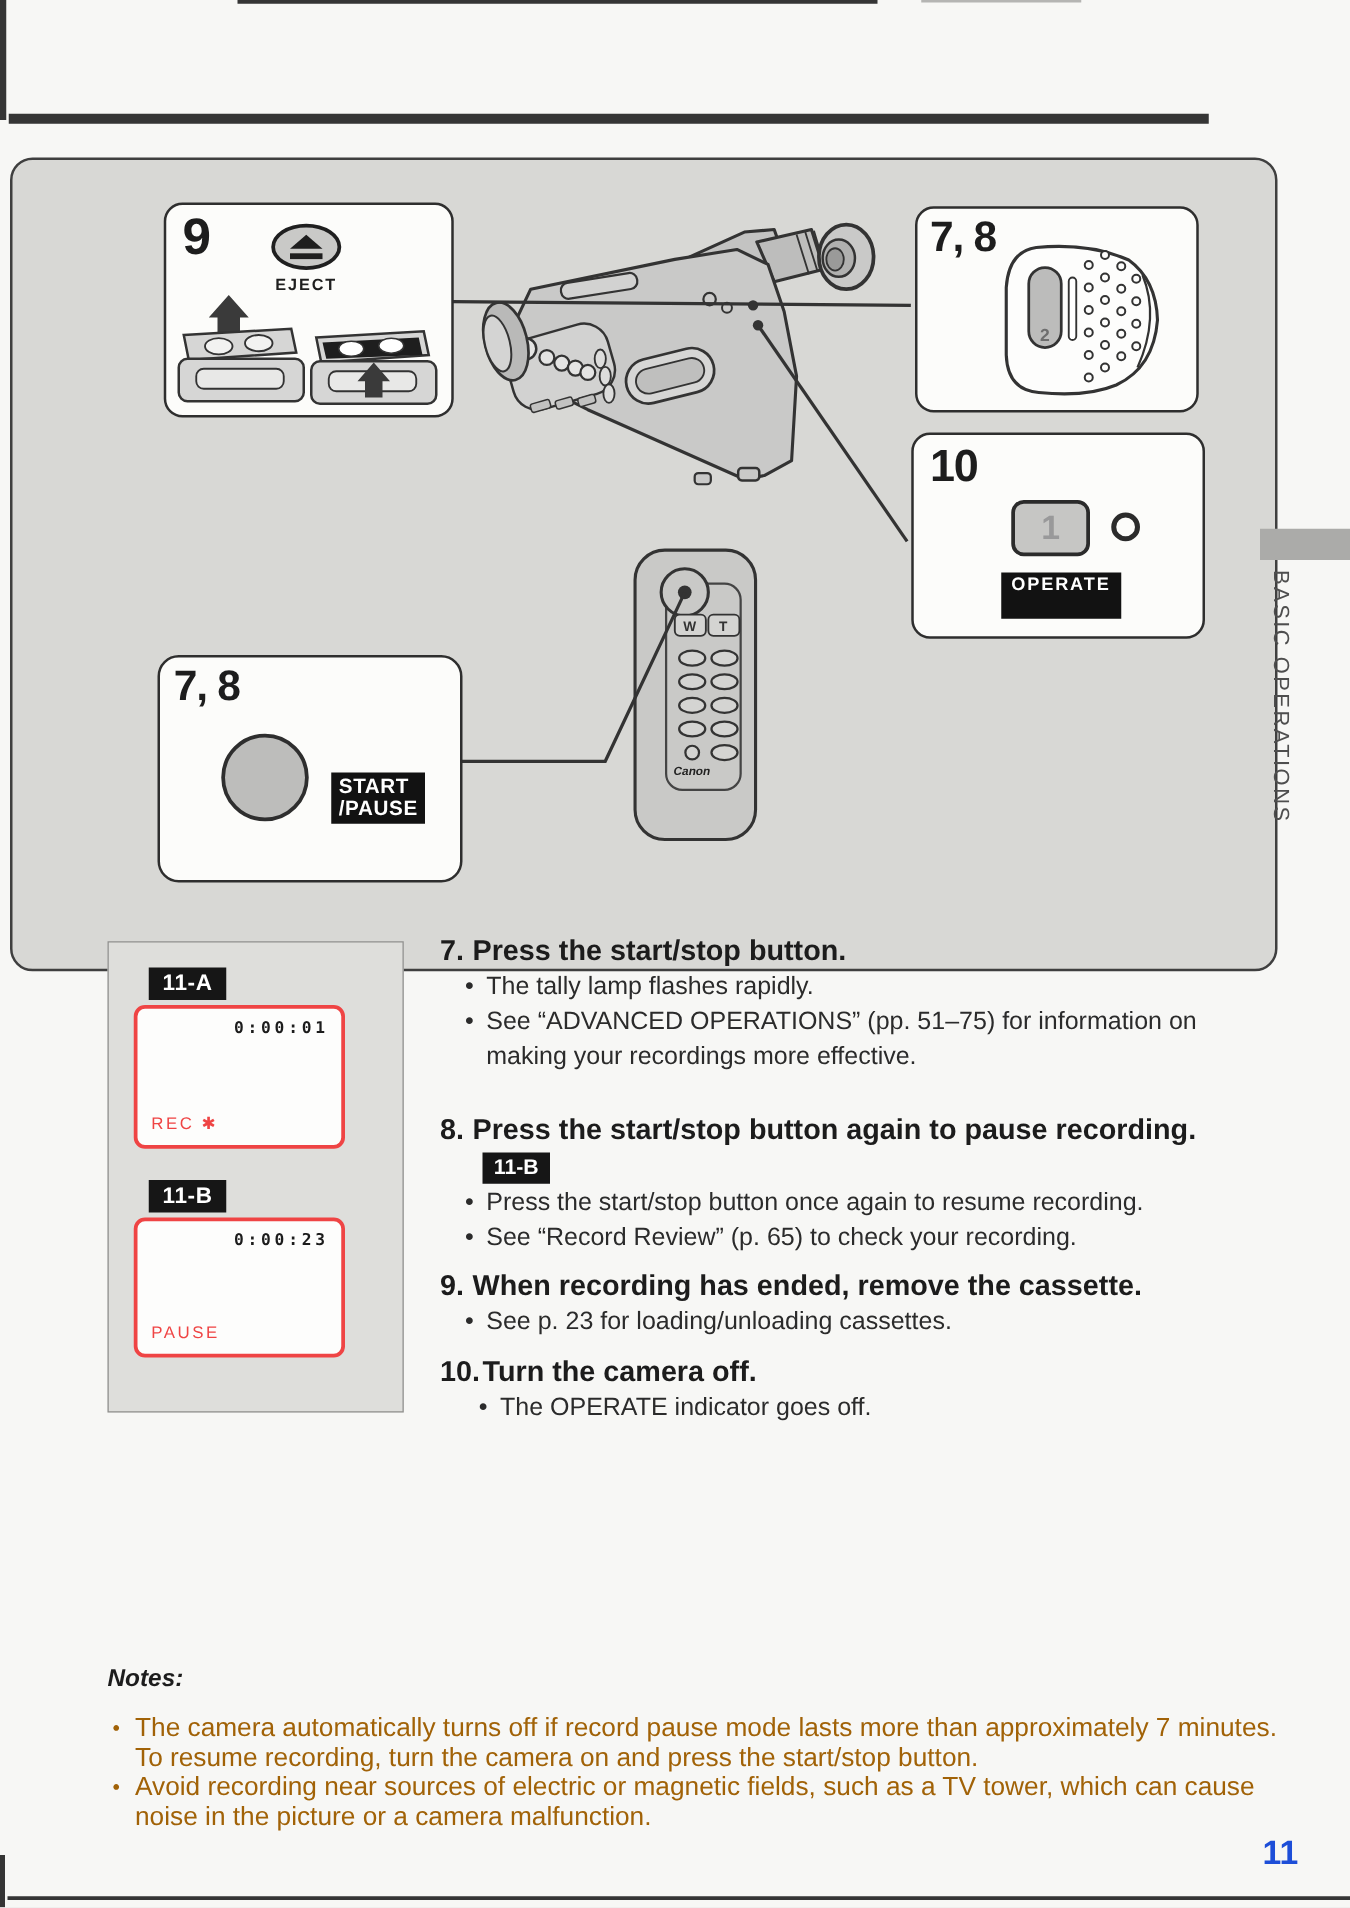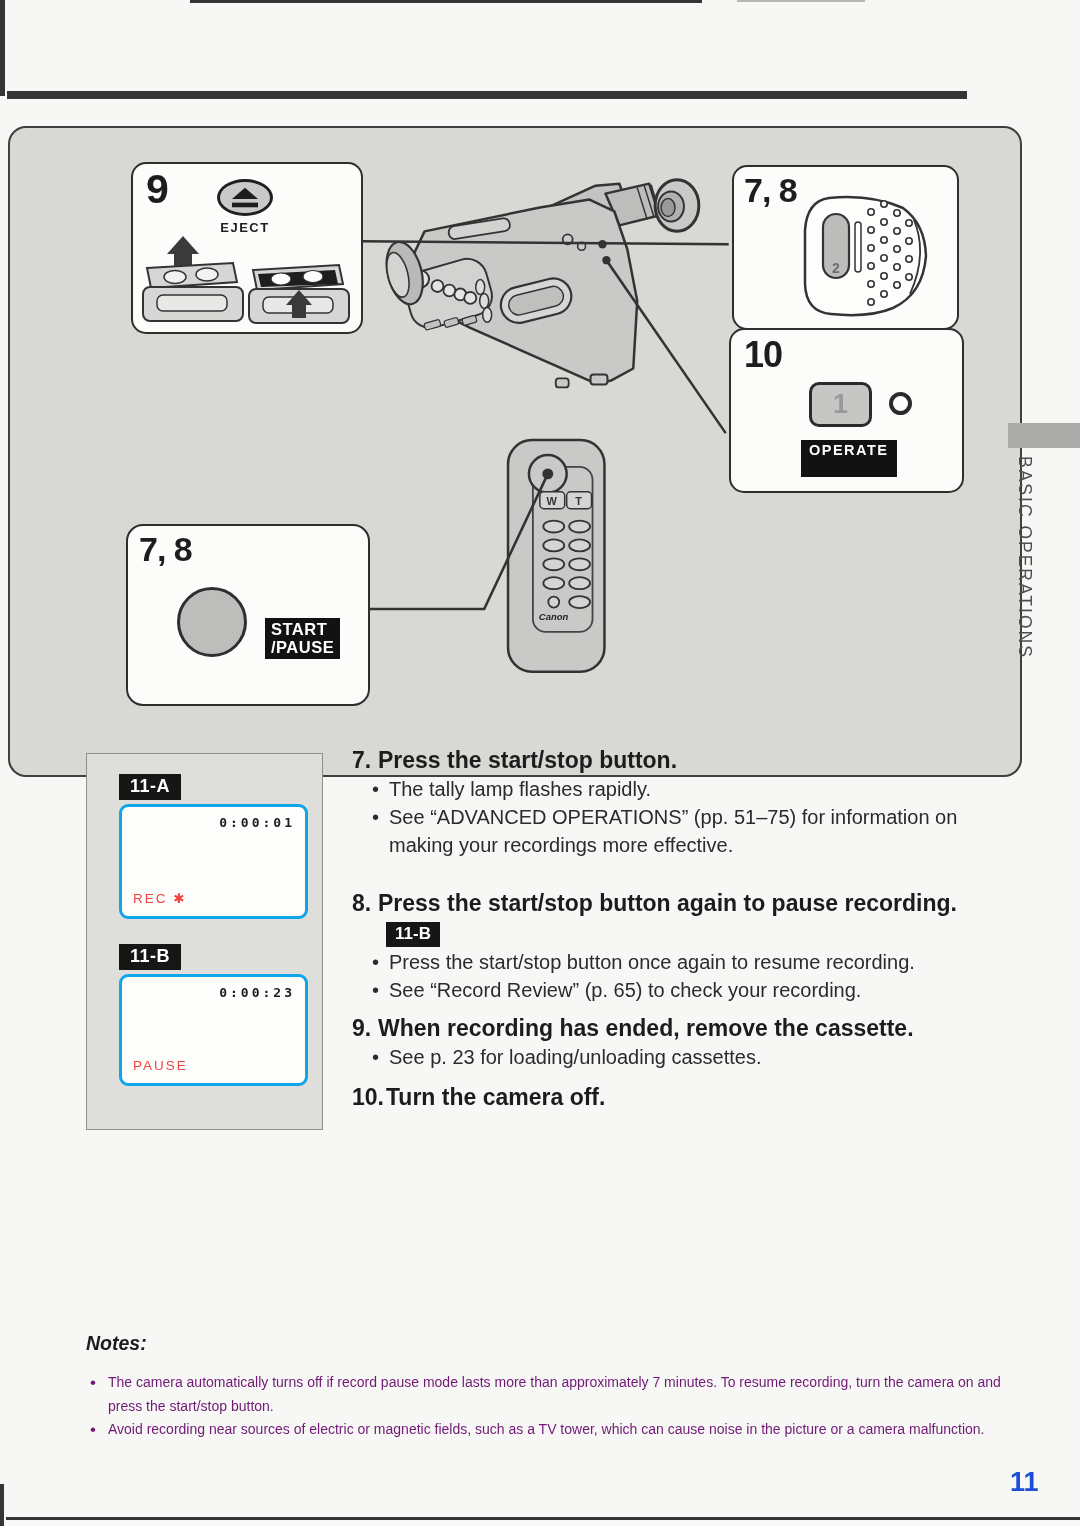--- a/index.html
+++ b/index.html
@@ -27,21 +27,21 @@
   .eject-btn{
     position:absolute;left:84px;top:15px;width:56px;height:37px;border-radius:50%;
     background:#c9c9c7;border:3px solid #1f1f1f;display:flex;align-items:center;justify-content:center;box-sizing:border-box;
   }
   .eject-label{position:absolute;left:62px;top:56px;width:100px;text-align:center;
     font-size:13px;letter-spacing:1.5px;color:#1f1f1f;font-weight:bold;}
   
   .p78t{left:722px;top:37px;width:227px;height:165px;}
   .p78t .bignum{left:10px;top:4px;font-size:34px;}
   
-  .p10{left:719px;top:200px;width:235px;height:165px;}
+  .p10{left:719px;top:218px;width:235px;height:165px;}
   .p10 .bignum{left:13px;top:4px;font-size:36px;}
   .btn1{
     position:absolute;left:78px;top:52px;width:63px;height:45px;border-radius:10px;
     background:#c6c6c4;border:3.5px solid #2b2b2b;box-sizing:border-box;
     display:flex;align-items:center;justify-content:center;
     font-size:27px;font-weight:bold;color:#99999a;
   }
   .ind-circle{
     position:absolute;left:158px;top:62px;width:23px;height:23px;border-radius:50%;
     border:4px solid #2b2b2b;box-sizing:border-box;background:#fcfcfa;
@@ -70,22 +70,22 @@
   
   .figpanel{
     position:absolute;left:86px;top:753px;width:237px;height:377px;
     background:#dededb;border:1px solid #8f8f8d;box-sizing:border-box;
   }
   .figbadge{
     position:absolute;left:32px;background:#161616;color:#fff;
     font-size:18px;font-weight:bold;padding:2px 11px 3px;letter-spacing:0.5px;
   }
   .screen{
-    position:absolute;left:32px;width:189px;background:#fdfdfc;
-    border:3px solid #0ea5e9;border-radius:9px;box-sizing:border-box;
+    position:absolute;left:20px;width:169px;background:#fdfdfc;
+    border:3px solid #ef4444;border-radius:9px;box-sizing:border-box;
   }
   .tc{position:absolute;right:10px;top:8px;font-family:"DejaVu Sans Mono",monospace;
      font-size:13px;font-weight:bold;letter-spacing:3px;color:#1c1c1c;}
   .vfstatus{position:absolute;left:11px;bottom:10px;font-size:13.5px;font-weight:normal;
      letter-spacing:2px;color:#ef4444;}
   
   .step{position:absolute;left:352px;}
   .step .shead{display:flex;font-size:23px;line-height:29px;font-weight:bold;color:#1c1c1c;}
   .step .snum{flex:0 0 26px;}
   .step.s10 .snum{flex:0 0 34px;}
@@ -96,21 +96,21 @@
   .step.s10 .sbullets{margin-left:31px;}
   .sbullets li{position:relative;padding-left:17px;}
   .sbullets li::before{content:"\2022";position:absolute;left:0;top:0;}
   .inline-badge{
     display:inline-block;background:#161616;color:#fff;font-size:17px;font-weight:bold;
     padding:1px 9px 3px;margin-left:8px;line-height:21px;transform:translateY(-1px);
   }
   
   .notes{position:absolute;left:86px;top:1331px;width:938px;}
   .notes .nhead{font-size:19.5px;font-weight:bold;font-style:italic;line-height:24px;margin-bottom:3px;color:#1d1d1d;}
-  .notes ul{margin:16px 0 0 4px;padding:0;list-style:none;font-size:14px;line-height:23.5px;color:#701a75;}
+  .notes ul{margin:16px 0 0 4px;padding:0;list-style:none;font-size:21px;line-height:23.5px;color:#a16207;}
   .notes li{position:relative;padding-left:18px;}
   .notes li::before{content:"\2022";position:absolute;left:0;top:0;font-size:17px;}
   .pagenum{position:absolute;left:1010px;top:1467px;font-size:27px;font-weight:bold;color:#1d4ed8;}
 </style>
 </head>
 <body>
 
 <div class="page">
 
   <div class="edge" style="left:0;top:0;width:5px;height:96px;"></div>
@@ -323,20 +323,23 @@
     <ul class="sbullets">
       <li><span>See p. 23 for loading/unloading cassettes.</span></li>
     </ul>
   </div>
 
   <div class="step s10" style="top:1083px;">
     <div class="shead">
       <span class="snum">10.</span>
       <span class="stitle">Turn the camera off.</span>
     </div>
+    <ul class="sbullets">
+      <li><span>The OPERATE indicator goes off.</span></li>
+    </ul>
   </div>
 
   <div class="notes">
     <div class="nhead">Notes:</div>
     <ul>
       <li><span>The camera automatically turns off if record pause mode lasts more than approximately 7 minutes. To resume recording, turn the camera on and press the start/stop button.</span></li>
       <li><span>Avoid recording near sources of electric or magnetic fields, such as a TV tower, which can cause noise in the picture or a camera malfunction.</span></li>
     </ul>
   </div>
 

